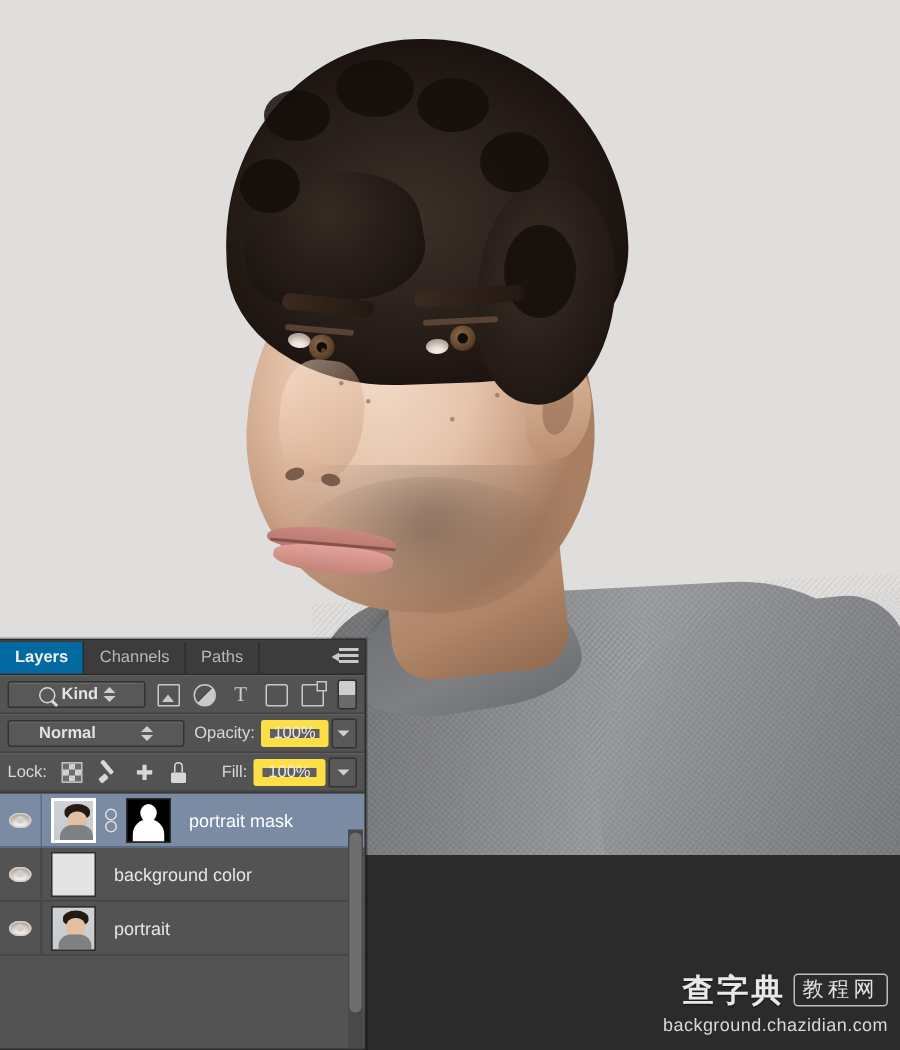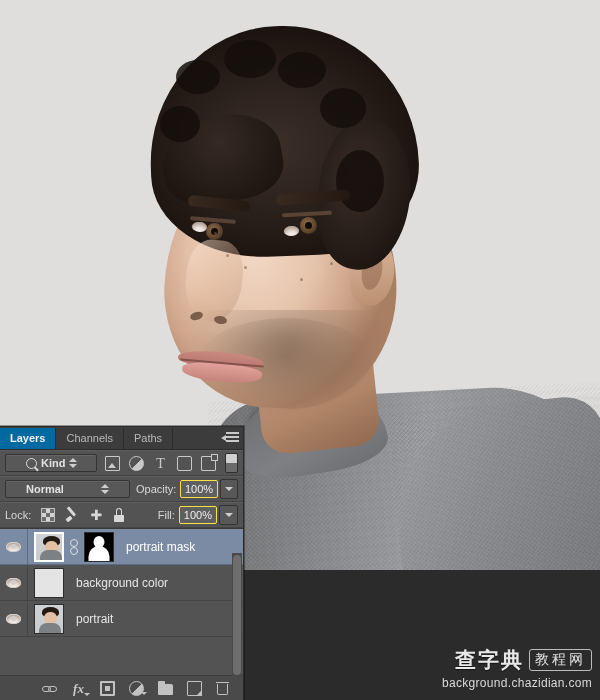--- a/index.html
+++ b/index.html
@@ -209,21 +209,21 @@
   .fi-shape{border:1.4px solid #d4d4d4;box-sizing:border-box;border-radius:2px;}
   .fi-smart{border:1.4px solid #d4d4d4;box-sizing:border-box;border-radius:1px;}
   .fi-smart:after{content:"";position:absolute;right:-3px;top:-3px;width:7px;height:7px;
     border:1.4px solid #d4d4d4;background:#535353;box-sizing:border-box;}
   .fswitch{width:11px;height:18px;background:linear-gradient(180deg,#cfcfcf 0 50%,#6a6a6a 50% 100%);
     border:1px solid #2f2f2f;border-radius:2px;flex:none;cursor:pointer;}
 
   .blend-sel{width:128px;margin-right:6px;}
   .lbl-inline{color:#d8d8d8;font-size:11px;margin-right:4px;white-space:nowrap;}
   .numbox{
-    height:18px;min-width:36px;background:#5f5f5f;border:1px solid #fde047;border-radius:2px;
+    height:18px;min-width:36px;background:#5f5f5f;border:6px solid #fde047;border-radius:2px;
     display:flex;align-items:center;justify-content:center;color:#ececec;font-size:11px;
     padding:0 4px;box-sizing:border-box;cursor:text;
   }
   .dropbtn{
     width:17px;height:18px;background:#585858;border:1px solid #333;border-radius:2px;
     margin-left:2px;display:flex;align-items:center;justify-content:center;cursor:pointer;
   }
   .dropbtn:after{content:"";width:0;height:0;border-left:4px solid transparent;
     border-right:4px solid transparent;border-top:4px solid #cfcfcf;}
 
@@ -502,31 +502,20 @@
         </div>
         <span class="layer-name">portrait</span>
       </div>
 
     </div>
 
     <div class="scrollbar">
       <div class="scrollthumb"></div>
     </div>
 
-    <div class="footer">
-      <span class="fbtn fb-link"></span>
-      <span class="fbtn fb-fx">fx<span class="caret"></span></span>
-      <span class="fbtn fb-mask"></span>
-      <span class="fbtn fb-adj">
-          <span class="caret"></span>
-        </span>
-      <span class="fbtn fb-folder"></span>
-      <span class="fbtn fb-new"></span>
-      <span class="fbtn fb-trash"></span>
-    </div>
 
   </div>
 
   <div class="watermark">
     <div class="wm-row">
       <span class="wm-cn">查字典</span>
       <span class="wm-box">教程网</span>
     </div>
     <div class="wm-url">background.chazidian.com</div>
   </div>

